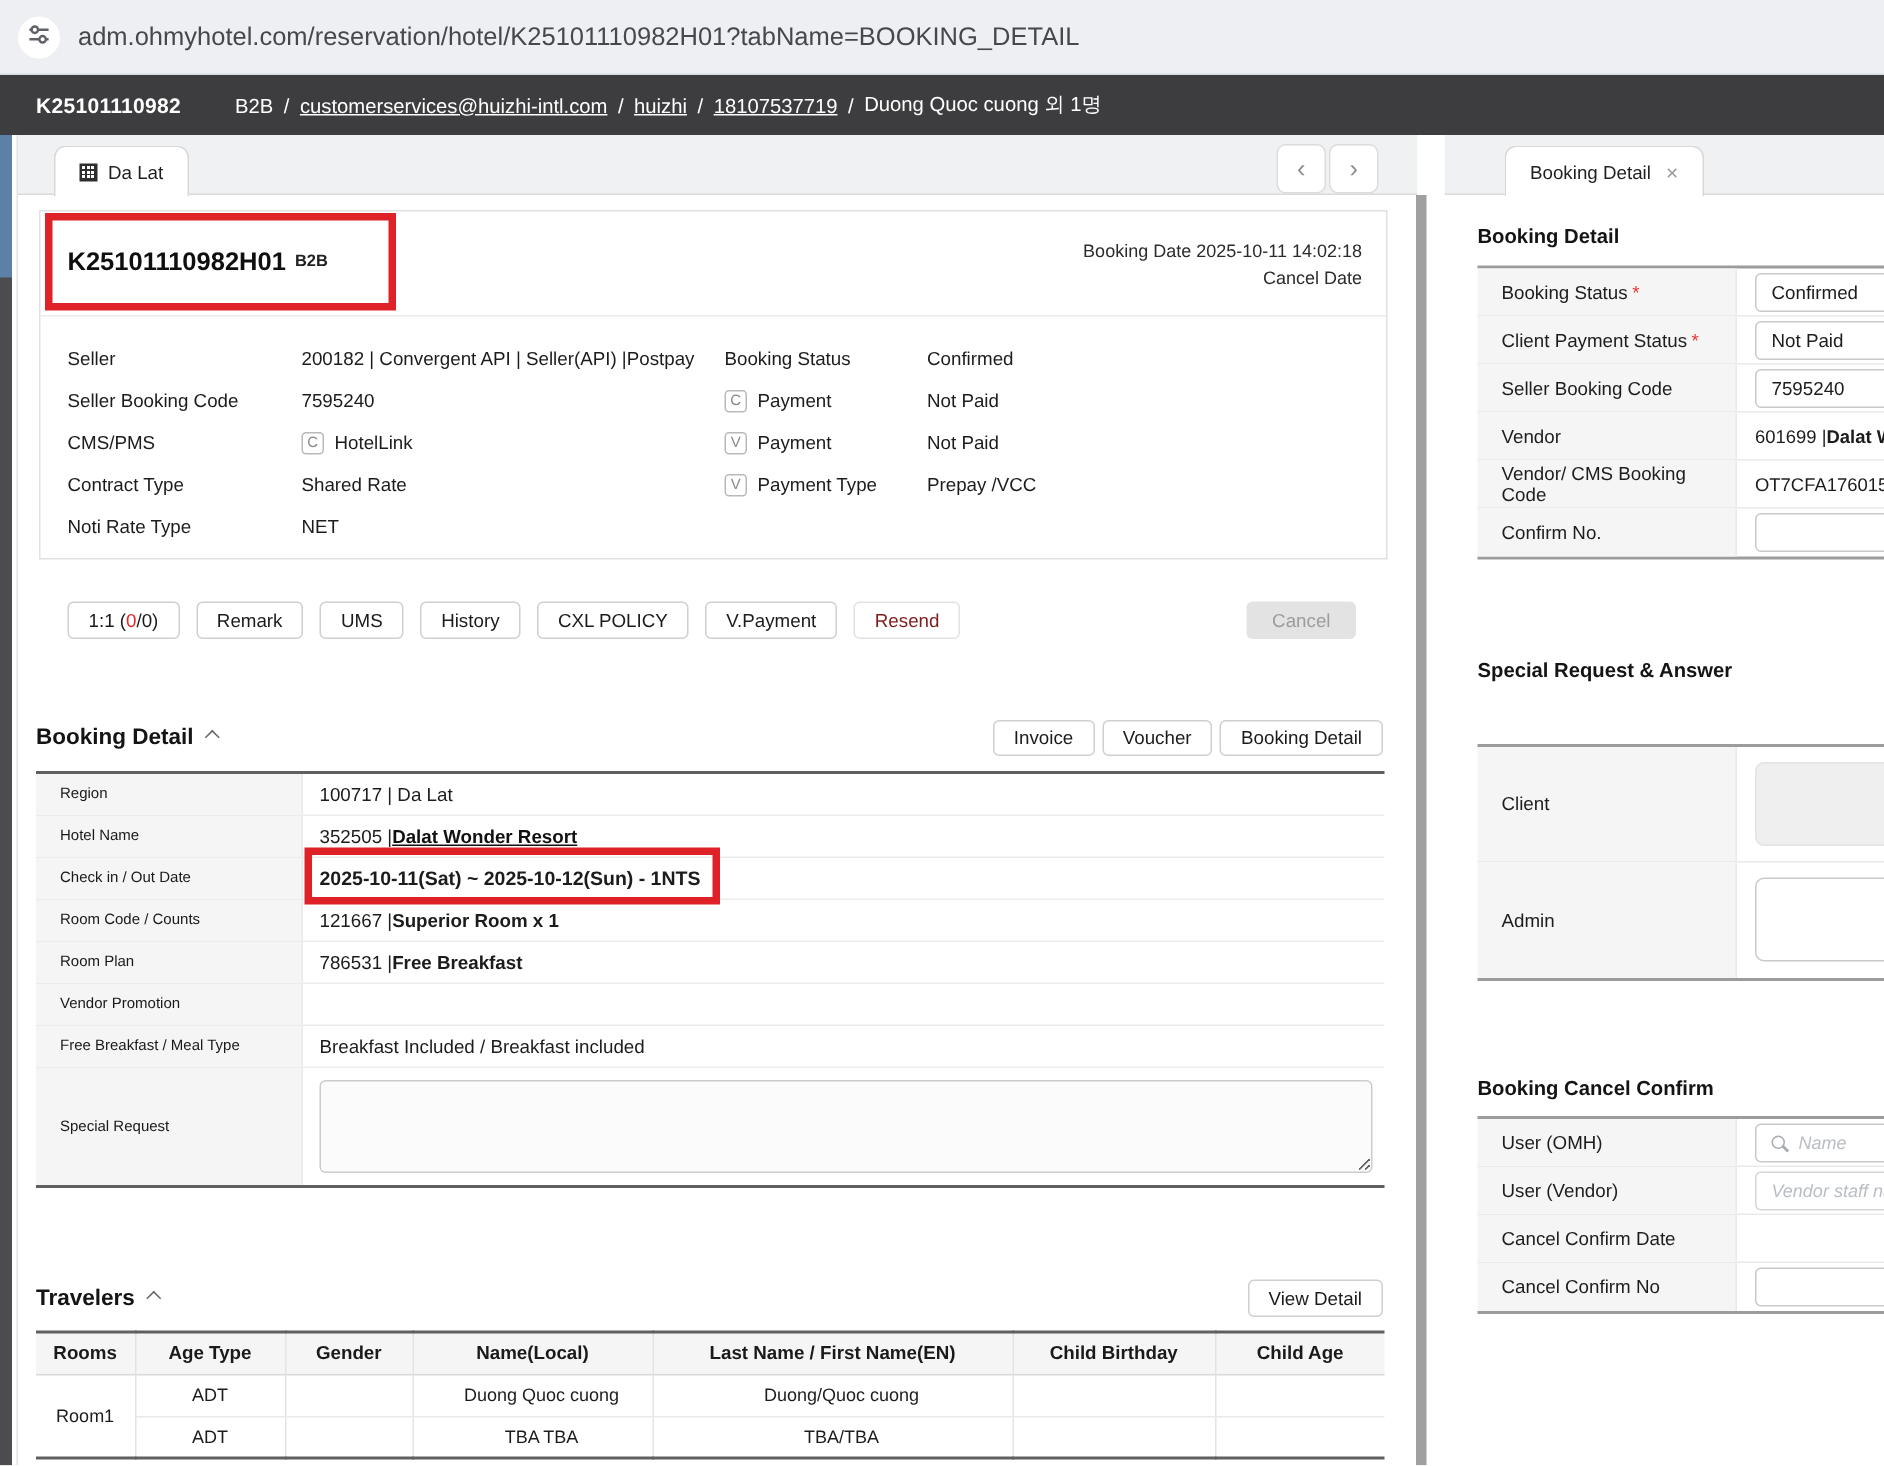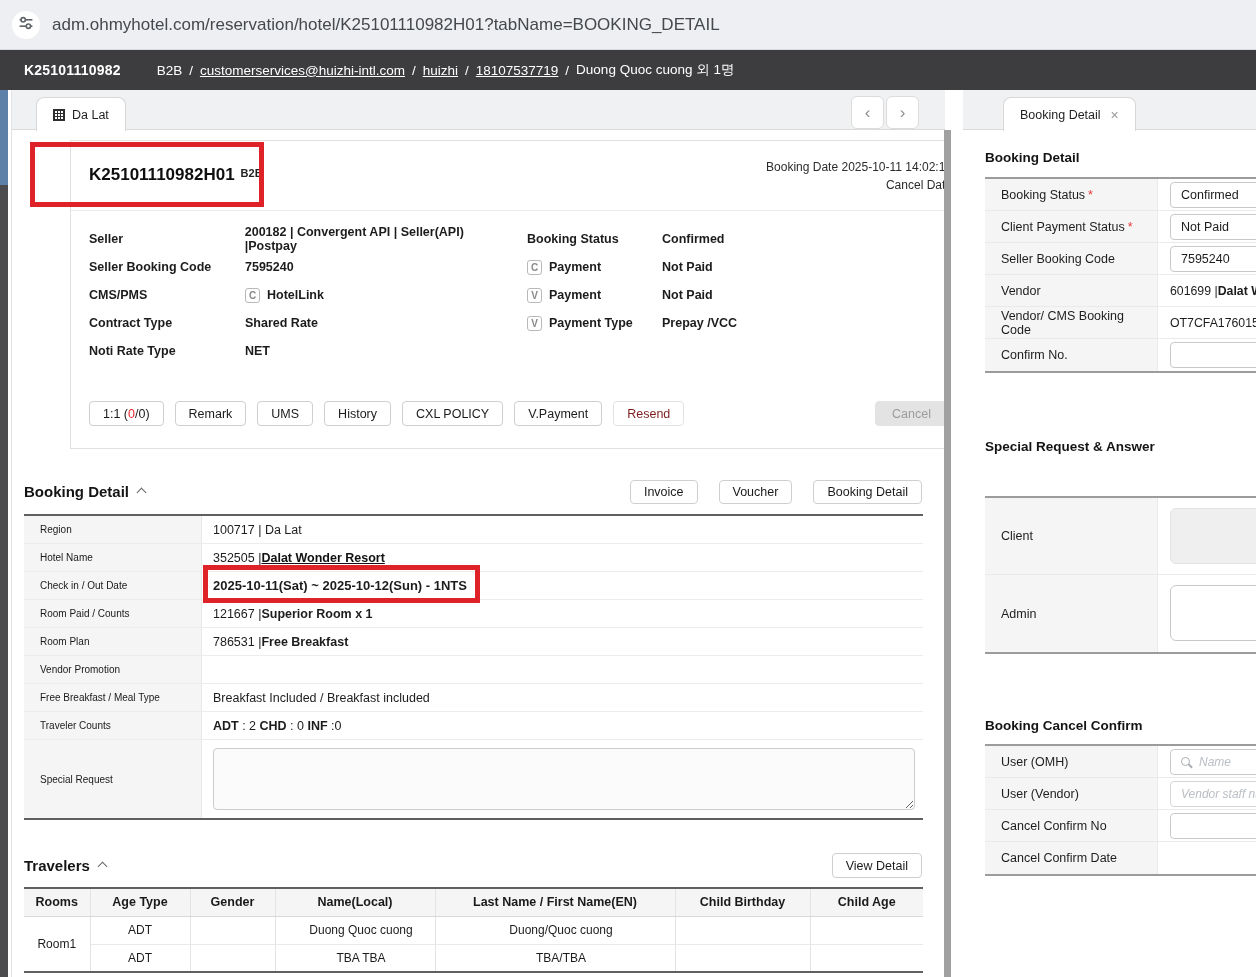--- a/index.html
+++ b/index.html
@@ -24,42 +24,42 @@
   
   .main-pane { position:absolute; left:12px; top:90px; width:933px; height:887px; background:#fff; overflow:hidden; }
   .main-tabstrip { position:absolute; left:0; top:0; width:100%; height:40px; background:#f0f1f2; border-bottom:1px solid #dadada; }
   .hotel-tab { position:absolute; left:24px; top:7px; height:34px; padding:0 16px; background:#fff; border:1px solid #d8d8d8; border-bottom:none; border-radius:8px 8px 0 0; display:flex; align-items:center; gap:7px; font-size:12.5px; color:#1f1f1f; cursor:pointer; }
   .bld { width:12px; height:12px; border:1.5px solid #2e2e2e; background-image:
       repeating-linear-gradient(0deg,#2e2e2e 0 1px, transparent 1px 3px),
       repeating-linear-gradient(90deg,#2e2e2e 0 1px, transparent 1px 3px); }
   .nav-btn { position:absolute; top:6px; width:33px; height:33px; background:#fff; border:1px solid #dcdcdc; border-radius:6px; color:#8e8e8e; font-size:17px; display:flex; align-items:center; justify-content:center; cursor:pointer; }
   .nav-prev { left:839px; } .nav-next { left:874px; }
   
-  .card { position:absolute; left:14px; top:50px; width:899px; height:309px; border:1px solid #e1e1e1; background:#fff;margin-left:44px; }
+  .card { position:absolute; left:14px; top:50px; width:899px; height:233px; border:1px solid #e1e1e1; background:#fff; }
   .card-head { position:relative; height:70px; border-bottom:1px solid #ebebeb; }
   .card-code { position:absolute; left:18px; top:24px; font-size:17px; font-weight:bold; color:#0f0f0f; }
   .card-badge { font-size:11px; font-weight:bold; color:#222; margin-left:6px; vertical-align:3px; }
   .card-dates { position:absolute; right:16px; top:17px; text-align:right; font-size:12px; color:#2b2b2b; line-height:18px; }
   .fields { position:absolute; left:0; top:84px; width:100%; }
   .fcol-l { position:absolute; left:18px; top:0; width:430px; }
   .fcol-r { position:absolute; left:456px; top:0; right:18px; }
-  .frow { display:flex; align-items:center; height:28px; font-size:12.5px; color:#1c1c1c;font-weight:bold; }
+  .frow { display:flex; align-items:center; height:28px; font-size:12.5px; color:#1c1c1c; }
   .fcol-l .flabel { width:156px; display:flex; align-items:center; }
   .fcol-r .flabel { width:135px; display:flex; align-items:center; }
   .tagbox { display:inline-flex; width:15px; height:15px; border:1px solid #b9b9b9; border-radius:3px; align-items:center; justify-content:center; font-size:10px; color:#8a8a8a; margin-right:7px; background:#fff; flex:0 0 15px; }
   .card-actions { position:absolute; left:18px; right:20px; top:260px; display:flex; gap:11px; align-items:center; }
   .btn { height:25px; padding:0 13px; background:#fff; border:1px solid #cfcfcf; border-radius:4px; font-size:12.5px; color:#1b1b1b; display:inline-flex; align-items:center; cursor:pointer; white-space:nowrap; font-family:inherit; }
   .btn-disabled { color:#7f1d1d; border-color:#e2e2e2; }
   .btn-cancel { margin-left:auto; background:#e3e3e3; border-color:#e3e3e3; color:#9c9c9c; padding:0 16px; }
   .red { color:#e8262b; }
   
   .section-head { position:absolute; font-size:15px; font-weight:bold; color:#141414; cursor:pointer; }
   .chev { display:inline-block; width:7px; height:7px; border-left:1.6px solid #666; border-top:1.6px solid #666; transform:rotate(45deg); margin-left:9px; vertical-align:1px; }
   #bd-head { left:12px; top:393px; }
-  .bd-actions { position:absolute; right:23px; top:390px; display:flex; gap:21px; }
+  .bd-actions { position:absolute; right:23px; top:390px; display:flex; gap:5px; }
   .bd-actions .btn { height:24px; }
   
   .bd-table { position:absolute; left:12px; top:424px; width:899px; border-top:2px solid #606060; border-bottom:2px solid #606060; }
   .bd-row { display:flex; border-bottom:1px solid #ececec; min-height:28px; }
   .bd-row:last-child { border-bottom:none; }
   .bd-label { flex:0 0 178px; background:#f5f5f6; padding-left:16px; display:flex; align-items:center; font-size:10px; color:#191919; border-right:1px solid #e8e8e8; }
   .bd-value { flex:1; display:flex; align-items:center; padding-left:11px; font-size:12.5px; color:#1c1c1c; }
   .bd-value b { font-weight:bold; }
   .hotel-link { font-weight:bold; text-decoration:underline; color:#111; cursor:pointer; }
   .val-bold { font-weight:bold; font-size:13px; }
@@ -258,44 +258,40 @@
         <div class="bd-value">
           <span>352505 | </span>
           <a class="hotel-link">Dalat Wonder Resort</a>
         </div>
       </div>
       <div class="bd-row">
         <div class="bd-label">Check in / Out Date</div>
         <div class="bd-value val-bold">2025-10-11(Sat) ~ 2025-10-12(Sun) - 1NTS</div>
       </div>
       <div class="bd-row">
-        <div class="bd-label">Room Paid / Counts</div>
+        <div class="bd-label">Room Code / Counts</div>
         <div class="bd-value">
           <span>121667 | </span>
             <b>Superior Room x 1</b>
         </div>
       </div>
       <div class="bd-row">
         <div class="bd-label">Room Plan</div>
         <div class="bd-value">
           <span>786531 | </span>
             <b>Free Breakfast</b>
         </div>
       </div>
       <div class="bd-row">
         <div class="bd-label">Vendor Promotion</div>
         <div class="bd-value"></div>
       </div>
       <div class="bd-row">
         <div class="bd-label">Free Breakfast / Meal Type</div>
         <div class="bd-value">Breakfast Included / Breakfast included</div>
-      </div>
-      <div class="bd-row">
-        <div class="bd-label">Traveler Counts</div>
-        <div class="bd-value" style="white-space:pre;"><b>ADT</b><span> : 2 </span><b>CHD</b><span> : 0 </span><b>INF</b><span> :0</span></div>
       </div>
       <div class="bd-row sr-row">
         <div class="bd-label">Special Request</div>
         <div class="bd-value">
           <textarea class="sr-textarea" style=""></textarea>
         </div>
       </div>
     </div>
 
     <div class="hl hl1"></div>
@@ -437,25 +433,25 @@
           </span>
         </div>
       </div>
       <div class="sd-row">
         <div class="sd-label">User (Vendor)</div>
         <div class="sd-value">
           <input class="inp-vendor" placeholder="Vendor staff nam" style="">
         </div>
       </div>
       <div class="sd-row">
-        <div class="sd-label">Cancel Confirm No</div>
-        <div class="sd-value">
-            <input class="sd-inputbox" value="" style="">
-          </div>
-      </div>
-      <div class="sd-row">
         <div class="sd-label">Cancel Confirm Date</div>
         <div class="sd-value"></div>
       </div>
+      <div class="sd-row">
+        <div class="sd-label">Cancel Confirm No</div>
+        <div class="sd-value">
+            <input class="sd-inputbox" value="" style="">
+          </div>
+      </div>
     </div>
   </div>
 
 </div>
 
 </body></html>

